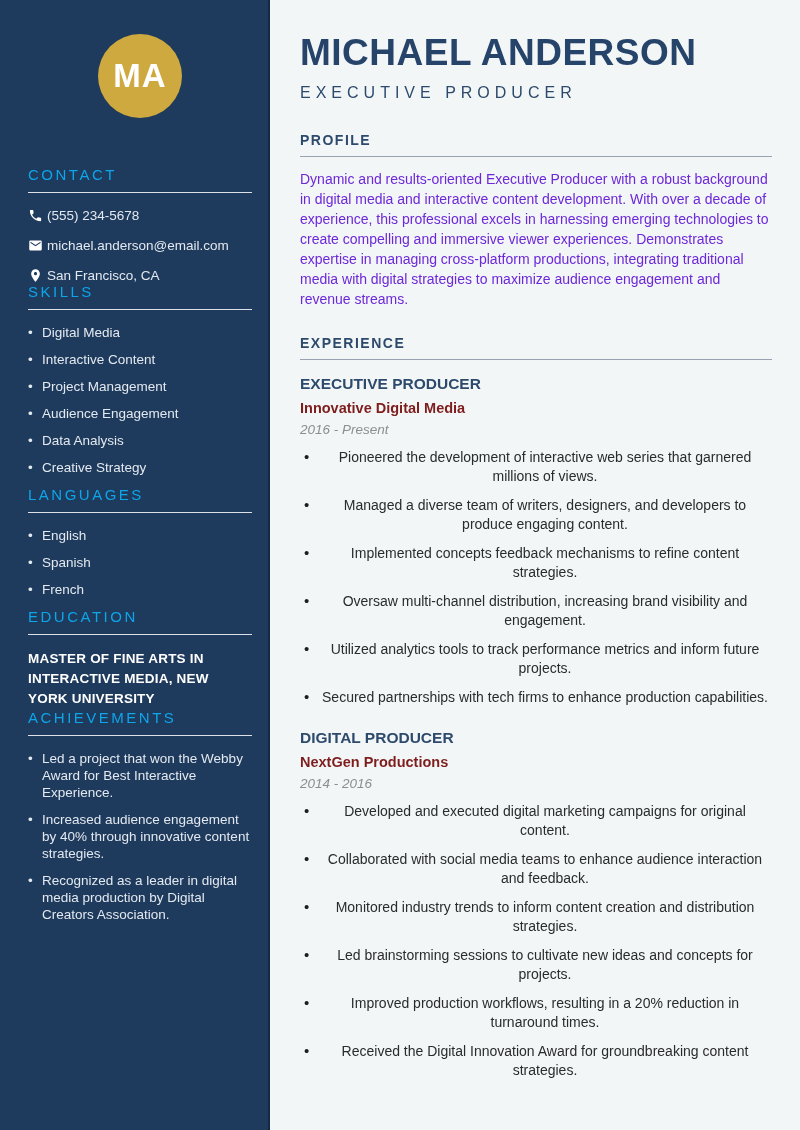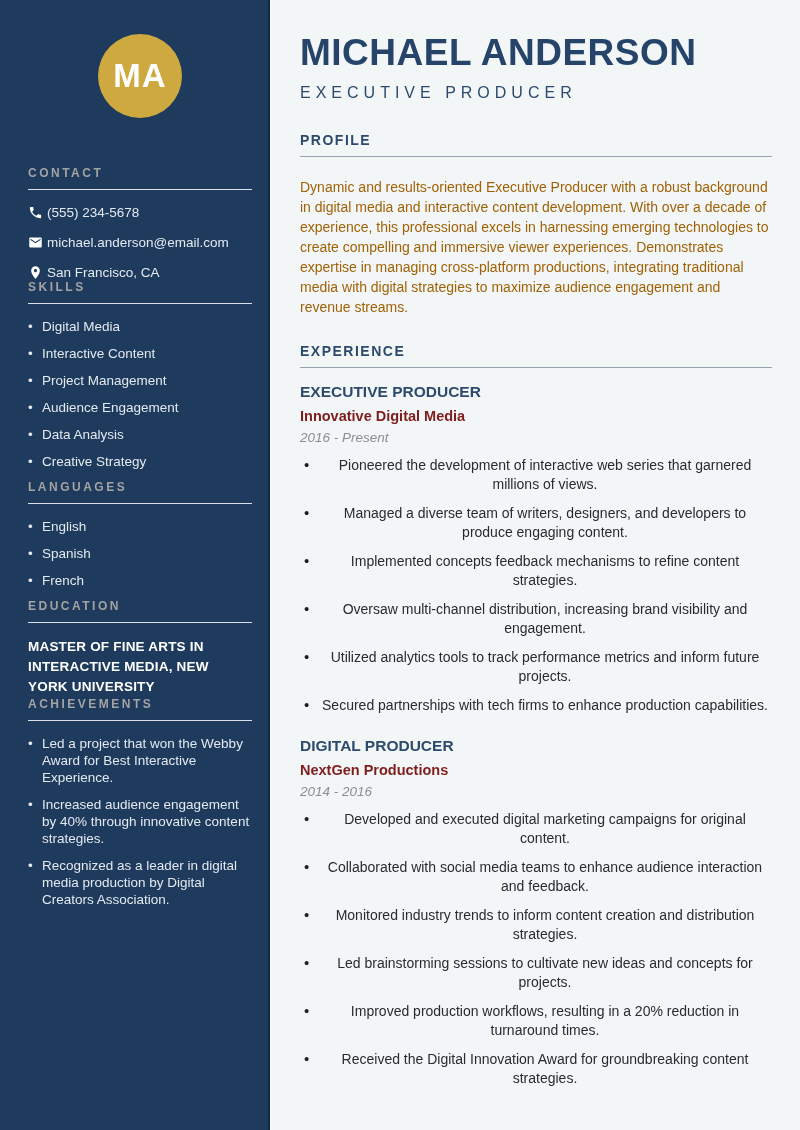--- a/index.html
+++ b/index.html
@@ -22,21 +22,21 @@
   .avatar {
     width: 84px; height: 84px; border-radius: 50%;
     background: #cda93f;
     margin: 0 auto;
     display: flex; align-items: center; justify-content: center;
     color: #ffffff; font-weight: bold; font-size: 33px; letter-spacing: 1px;
   }
   .side-section { }
   .side-section.first { margin-top: 48px; }
   .side-heading {
-    color: #a3a3a3; font-size: 12px; font-weight: bold;
+    color: #0ea5e9; font-size: 15px; font-weight: normal;
     letter-spacing: 2.5px;
   }
   .side-rule {
     border: none; border-top: 1px solid rgba(255,255,255,0.85);
     margin-top: 9px;
   }
   .contact-row {
     display: flex; align-items: center; gap: 4px;
     margin-top: 15px; font-size: 13.5px; color: #e3e9f0;
   }
@@ -65,21 +65,21 @@
     margin-top: 11px; font-size: 16px; color: #2d4a6c;
     letter-spacing: 5px; font-weight: normal;
   }
   .section-heading {
     font-size: 14px; font-weight: bold; color: #2d4a6c;
     letter-spacing: 1.5px;
   }
   .main-rule { border: none; border-top: 1px solid #97a3b1; margin-top: 8px; }
   .profile-section { margin-top: 30px; }
   .profile-text {
-    margin-top: 20px; font-size: 14px; line-height: 20px; color: #a16207;
+    margin-top: 12px; font-size: 14px; line-height: 20px; color: #6d28d9;
   }
   .experience-section { margin-top: 26px; }
   .job { margin-top: 15px; }
   .job + .job { margin-top: 22px; }
   .job-title { font-size: 15.5px; font-weight: bold; color: #2d4a6c; }
   .company { margin-top: 7px; font-size: 14.5px; font-weight: bold; color: #7f1d1d; }
   .dates { margin-top: 6px; font-size: 13.5px; font-style: italic; color: #8d8e90; }
   .bullets { margin-top: 11px; list-style: none; }
   .bullets li {
     position: relative; padding-left: 18px;

